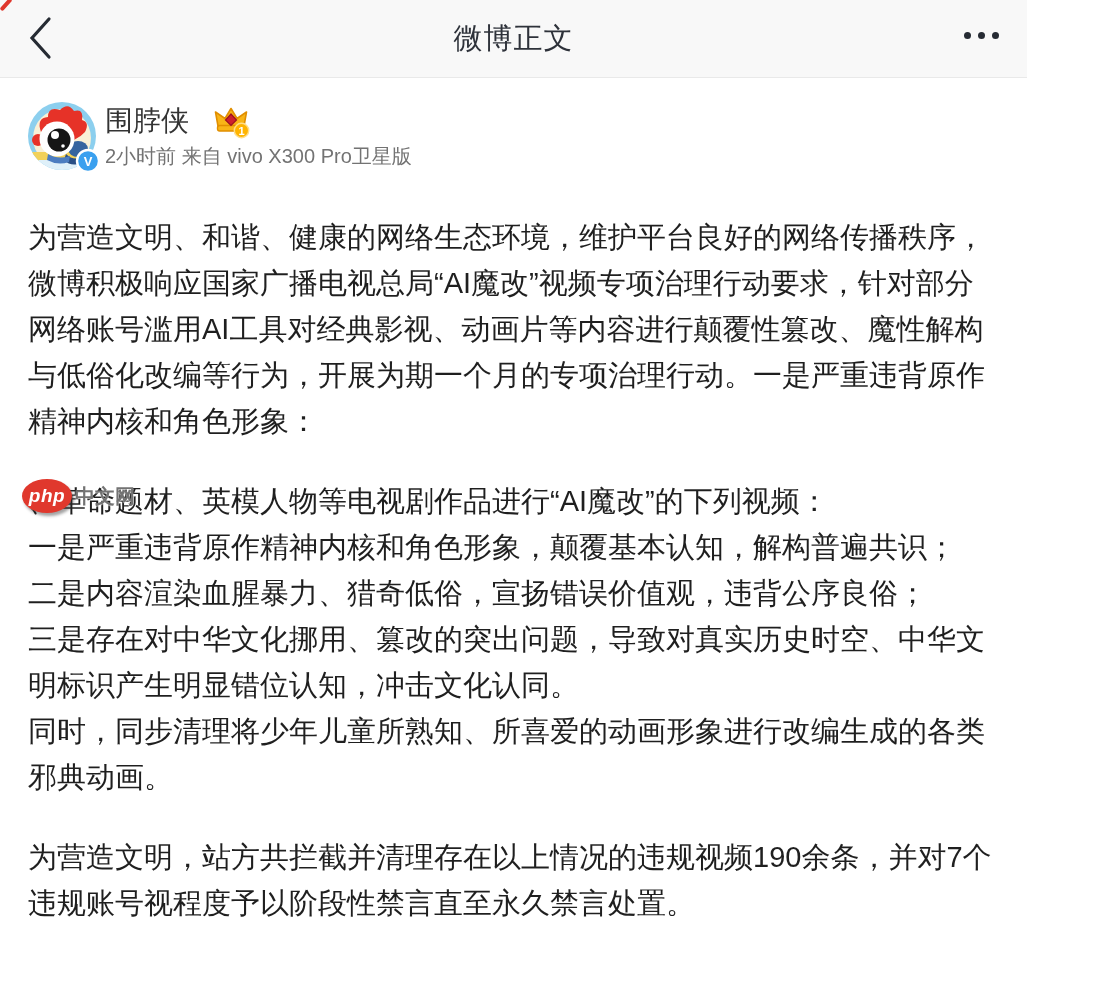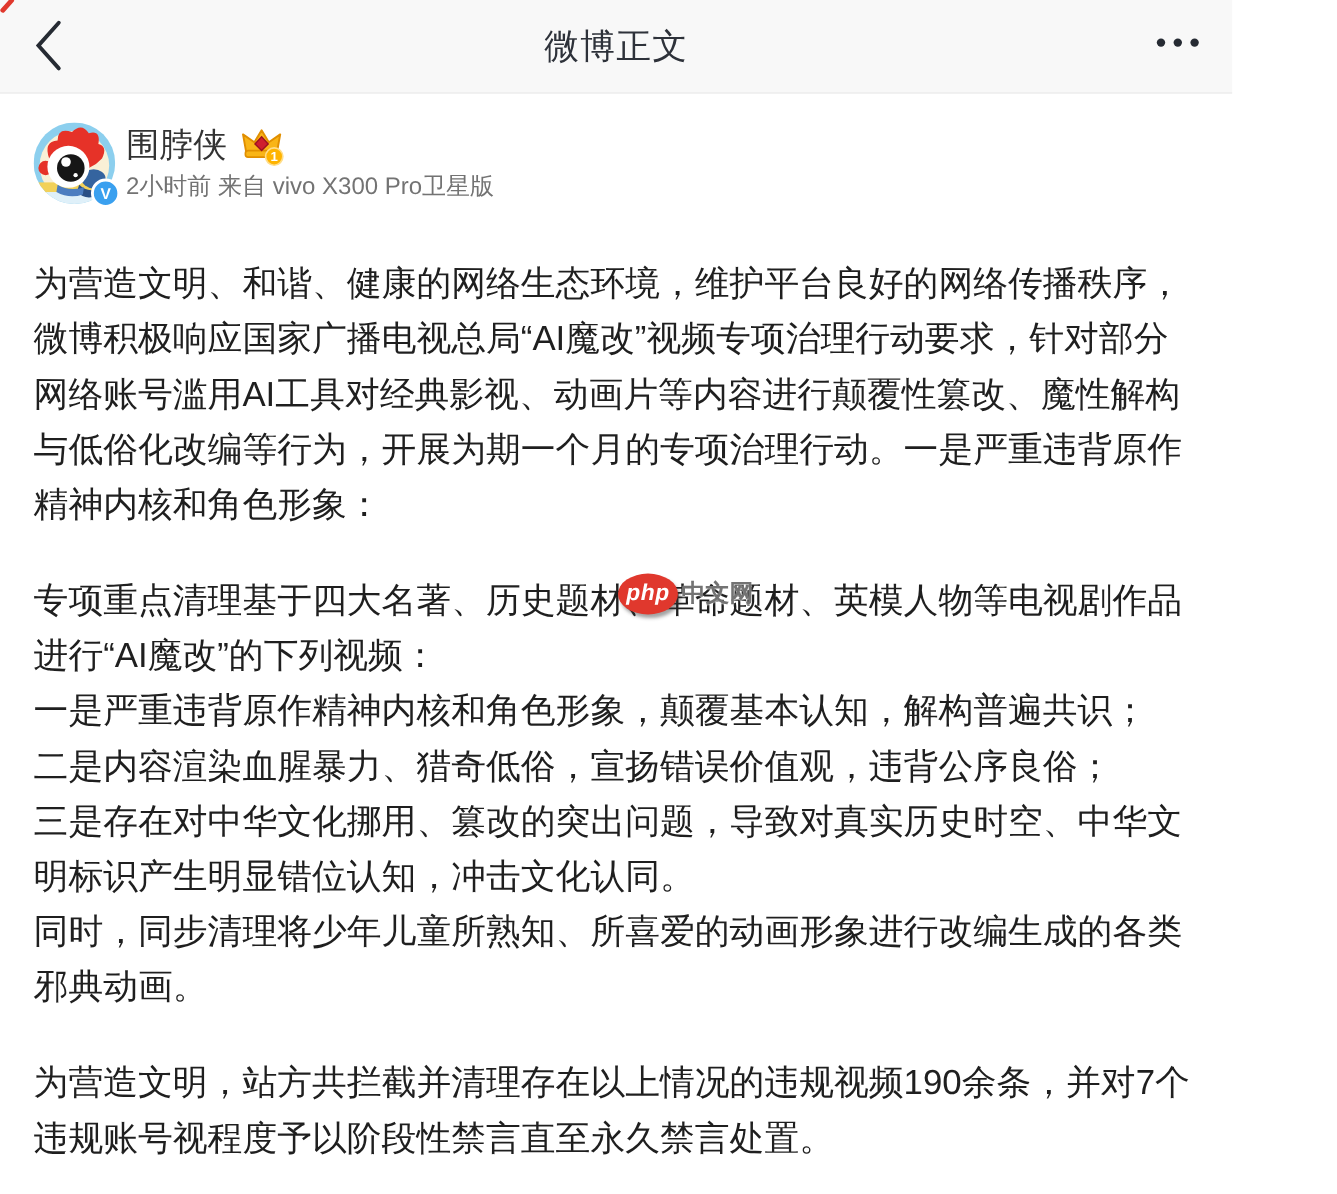--- a/index.html
+++ b/index.html
@@ -33,21 +33,21 @@
     display:flex; gap:7px; padding:10px 4px; align-items:center;
   }
   .more-btn .dot { width:7px; height:7px; border-radius:50%; background:#262b33; }
 
   
   .profile { display:flex; align-items:flex-start; padding:24px 28px 0 28px; }
   .avatar-wrap { position:relative; width:68px; height:68px; flex:none; cursor:pointer; }
   .avatar-wrap svg.av { display:block; }
   .v-badge { position:absolute; right:-5px; bottom:-4px; }
   .who { margin-left:9px; padding-top:1px; }
-  .name-row { display:flex; gap:9px; }
+  .name-row { display:flex; gap:22px; }
   .username { font-size:28px; line-height:36px; color:#333333; cursor:pointer; }
   .meta { margin-top:4px; font-size:20px; line-height:26px; color:#737373; }
 
   
   .content { padding:44px 28px 0 28px; }
   .content p {
     margin:0 0 34px 0;
     font-size:29px; line-height:46px;
     color:#1f1f1f;
     white-space:pre-wrap;
@@ -133,21 +133,21 @@
           <circle cx="30.5" cy="27.5" r="7.2" fill="#ffb400" stroke="#ffdd8a" stroke-width="1.4"></circle>
           <text x="30.5" y="31.5" text-anchor="middle" font-size="11" font-weight="bold" fill="#ffffff">1</text>
         </svg>
       </div>
       <div class="meta">2小时前 来自 vivo X300 Pro卫星版</div>
     </div>
   </section>
 
   <article class="content">
     <p>为营造文明、和谐、健康的网络生态环境，维护平台良好的网络传播秩序，微博积极响应国家广播电视总局“AI魔改”视频专项治理行动要求，针对部分网络账号滥用AI工具对经典影视、动画片等内容进行颠覆性篡改、魔性解构与低俗化改编等行为，开展为期一个月的专项治理行动。一是严重违背原作精神内核和角色形象：</p>
-    <p><span>专项重点清理基于四大名著、历史题材</span><span class="wm-anchor"><span class="watermark">
+    <p><span class="wm-anchor"><span class="watermark">
             <span class="wm-logo">php</span>
             <span class="wm-site">中文网</span>
           </span></span><span>、革命题材、英模人物等电视剧作品进行“AI魔改”的下列视频：
 一是严重违背原作精神内核和角色形象，颠覆基本认知，解构普遍共识；
 二是内容渲染血腥暴力、猎奇低俗，宣扬错误价值观，违背公序良俗；
 三是存在对中华文化挪用、篡改的突出问题，导致对真实历史时空、中华文明标识产生明显错位认知，冲击文化认同。
 同时，同步清理将少年儿童所熟知、所喜爱的动画形象进行改编生成的各类邪典动画。</span></p>
     <p>为营造文明，站方共拦截并清理存在以上情况的违规视频190余条，并对7个违规账号视程度予以阶段性禁言直至永久禁言处置。</p>
   </article>
 

